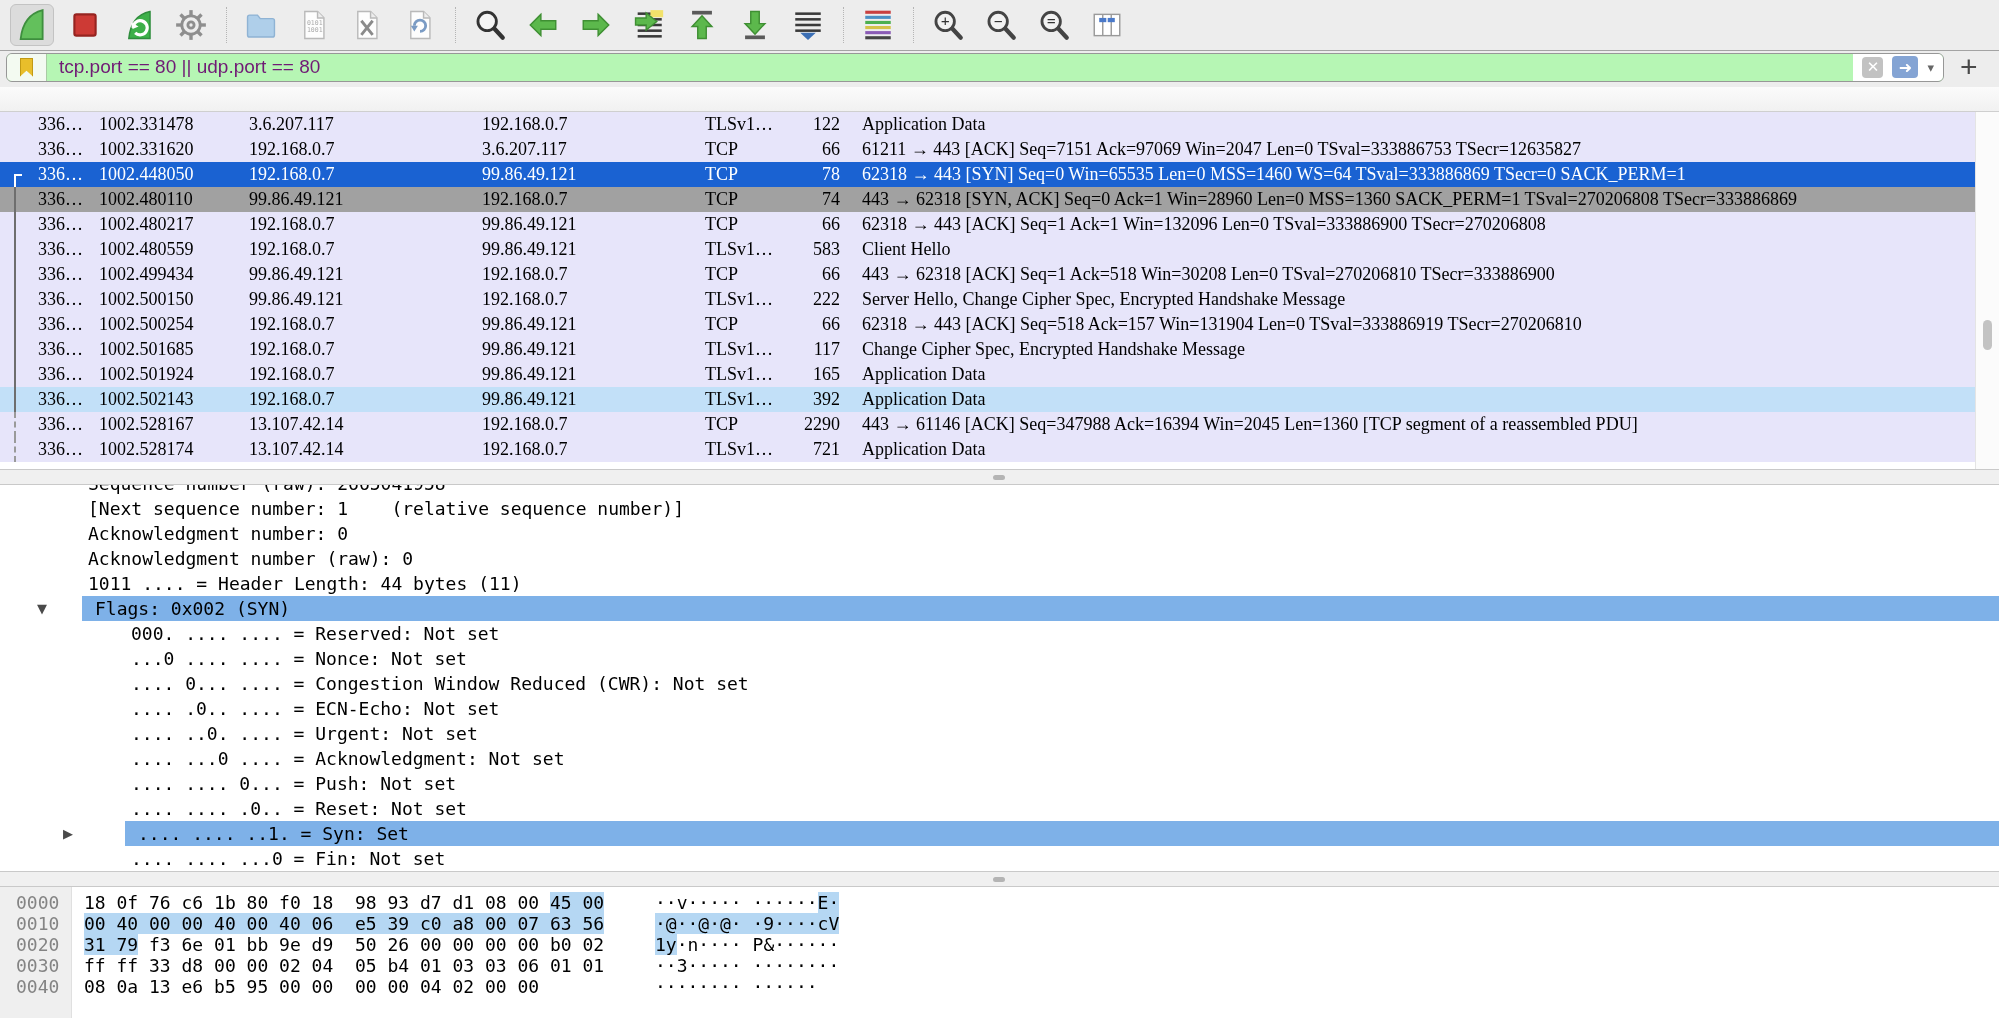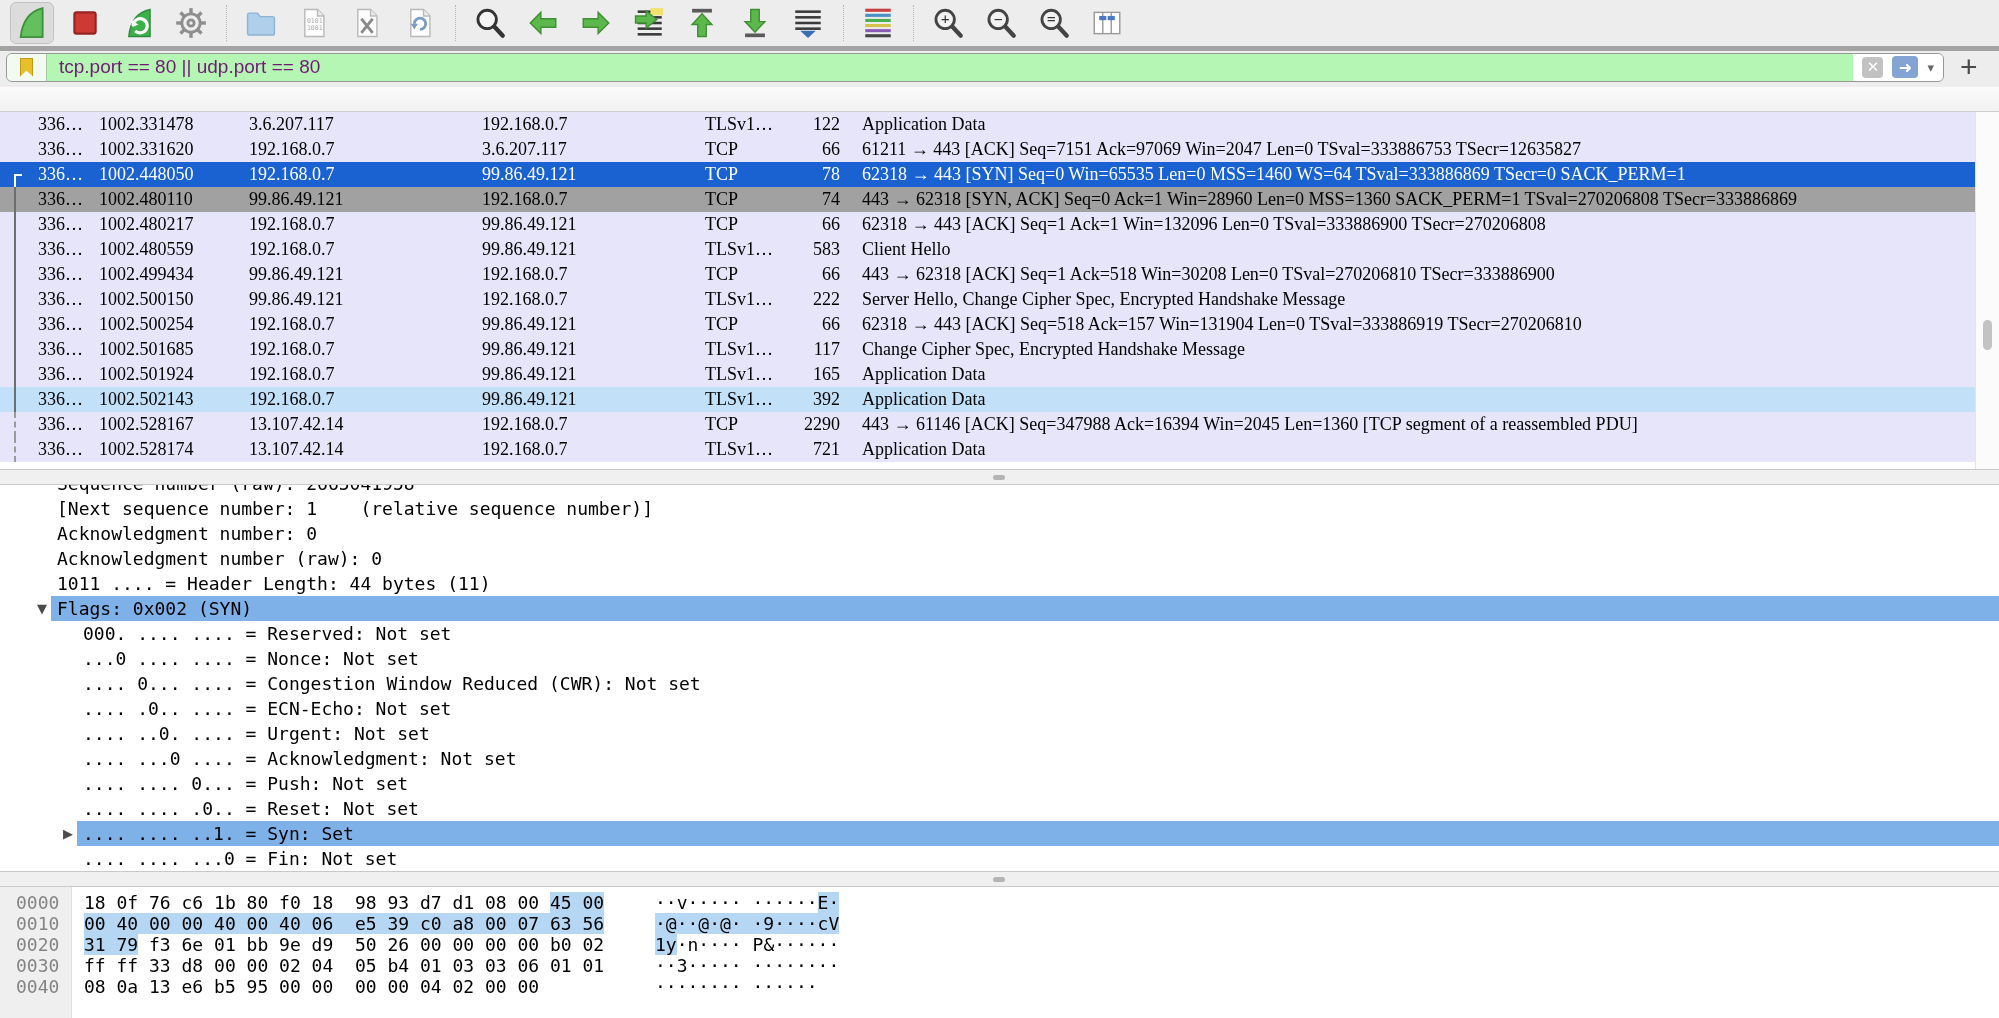--- a/index.html
+++ b/index.html
@@ -1,21 +1,21 @@
 <!DOCTYPE html>
 <html style="--filter-bg: #B6F6B4; --row-bg: #E7E5FA; --selected-row-bg: #1A62D2; --gray-row-bg: #A1A1A1; --hover-row-bg: #C2E0F8; --detail-sel-bg: #7EB1E8; --hex-hl-bg: #B5D7F3; --accent-green: #57B947; --stop-red: #CD3A35;"><head>
 <meta charset="utf-8">
 <style>
   * { margin:0; padding:0; box-sizing:border-box; }
   html,body { width:1999px; height:1018px; overflow:hidden; background:#fff;
               font-family:"Liberation Sans","DejaVu Sans",sans-serif; }
   #window { width:1999px; height:1018px; display:flex; flex-direction:column; background:#fff; }
 
   
-  .toolbar { height:51px; flex:0 0 51px; background:#EDEDED; border-bottom:5px solid #a3a3a3;
+  .toolbar { height:51px; flex:0 0 51px; background:#EDEDED; border-bottom:1px solid #a3a3a3;
              display:flex; align-items:center; padding:0 10px; }
   .tb-btn { width:44px; height:42px; border:none; background:transparent; border-radius:6px;
             display:flex; align-items:center; justify-content:center; margin-right:9px; cursor:default; }
   .tb-btn.pressed { background:#DCDCDC; border:1px solid #C3C3C3; }
   .tb-ico { width:34px; height:34px; display:block; }
   .tb-ico svg { width:34px; height:34px; display:block; }
   .tb-sep { width:1px; height:36px; border-left:1px dotted #B5B5B5; margin:0 12px 0 4px; }
 
   
   .filterbar { height:36px; flex:0 0 36px; background:#EDEDED; display:flex; align-items:center;
@@ -66,26 +66,26 @@
   .splitter { flex:0 0 16px; background:#F0F0F0; border-top:1px solid #C9C9C9;
               border-bottom:1px solid #C9C9C9; position:relative; }
   .split-dot { position:absolute; left:993px; top:5px; width:12px; height:5px; border-radius:3px;
                background:#B4B4B4; }
 
   
   .detail { flex:0 0 386px; background:#fff; overflow:hidden;
             font-family:"DejaVu Sans Mono","Liberation Mono",monospace; font-size:18px; }
   .dline { height:25px; line-height:25px; display:flex; white-space:pre; align-items:stretch; }
   .dline.clipped { margin-top:-14px; }
-  .dline.ind1 { padding-left:37px; }
-  .dline.ind2 { padding-left:63px; }
+  .dline.ind1 { padding-left:37px;gap:31px; }
+  .dline.ind2 { padding-left:63px;gap:48px; }
   .dl-exp { flex:0 0 20px; font-size:13px; color:#4A4A4A; line-height:25px;
             font-family:"DejaVu Sans",sans-serif; }
   .dl-text { white-space:pre; }
-  .dline.sel .dl-text { flex:1; background:var(--detail-sel-bg); margin-left:-6px; padding-left:6px; }
+  .dline.sel .dl-text { flex:1; background:var(--detail-sel-bg); margin-left:-6px; padding-left:13px; }
 
   
   .hexpane { flex:1 1 auto; background:#fff; position:relative; overflow:hidden;
              font-family:"DejaVu Sans Mono","Liberation Mono",monospace; font-size:18px; padding-top:5px; }
   .hex-gutter { position:absolute; left:0; top:0; bottom:0; width:72px; background:#EFEFEF;
                 border-right:1px solid #E0E0E0; }
   .hex-row { height:21px; line-height:21px; position:relative; padding-left:84px; white-space:pre; }
   .hex-offset { position:absolute; left:16px; color:#848484; }
   .hex-ascii { position:absolute; left:655px; white-space:pre; }
   .hl { background:var(--hex-hl-bg); }

